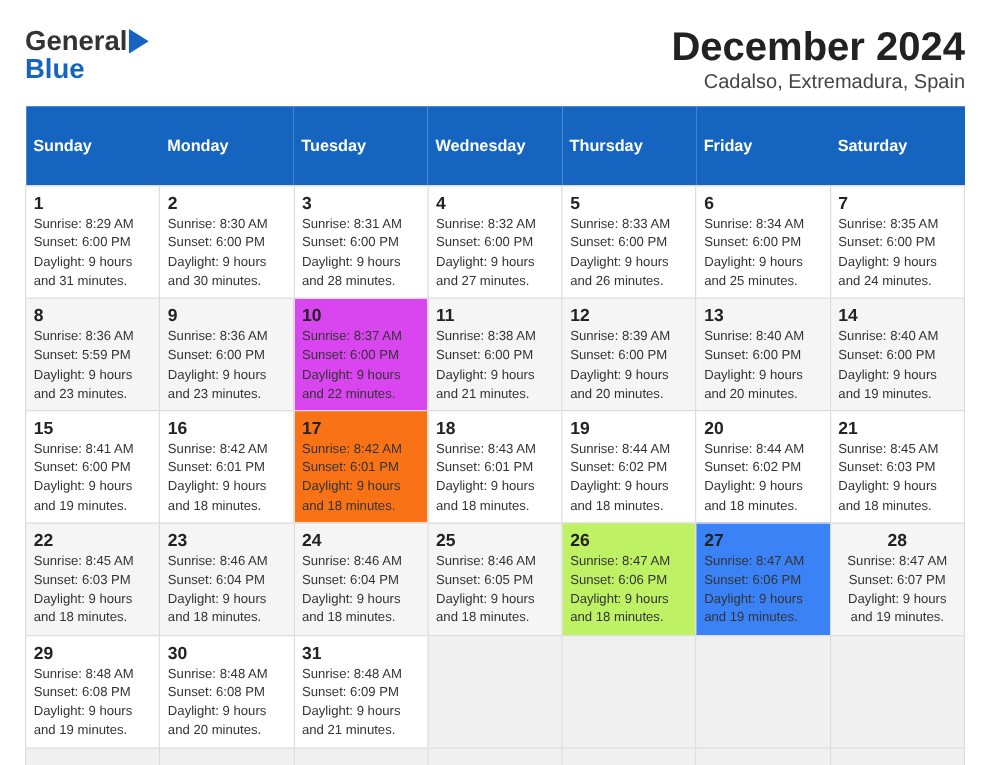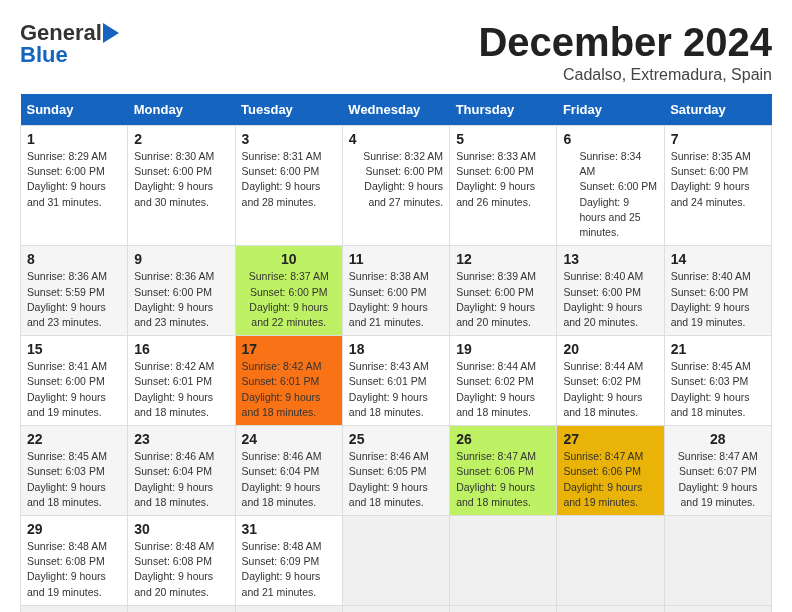--- a/index.html
+++ b/index.html
@@ -20,39 +20,39 @@
       display: flex;
       flex-direction: column;
       align-items: flex-start;
     }
     .logo-general { color: #333; }
     .logo-blue { color: #1565c0; }
     .title-section {
       text-align: right;
     }
     .month-title {
-      font-size: 40px;
+      font-size: 32px;
       font-weight: bold;
       color: #222;
       line-height: 1.1;
     }
     .location-title {
       font-size: 16px;
       color: #444;
       margin-top: 2px;
     }
     .calendar-table {
       width: 100%;
       border-collapse: collapse;
       font-size: 11px;
     }
     .calendar-table th {
       background-color: #1565c0;
       color: #fff;
-      padding: 8px 6px;
+      padding: 24px 6px;
       text-align: left;
       font-size: 13px;
       font-weight: bold;
     }
     .calendar-table td {
       border: 1px solid #ddd;
       padding: 5px 6px;
       vertical-align: top;
       height: 80px;
       width: calc(100% / 7);
@@ -126,33 +126,33 @@
 Daylight: 9 hours and 30 minutes.</div>
         </td>
         <td style="background: rgb(255, 255, 255);">
           <span class="day-num">3</span>
           <div class="day-info" style="white-space: pre-line;">Sunrise: 8:31 AM
 Sunset: 6:00 PM
 Daylight: 9 hours and 28 minutes.</div>
         </td>
         <td style="background: rgb(255, 255, 255);">
           <span class="day-num">4</span>
-          <div class="day-info" style="white-space: pre-line; text-align: right;">Sunrise: 8:32 AM
+          <div class="day-info" style="white-space: pre-line;">Sunrise: 8:32 AM
 Sunset: 6:00 PM
 Daylight: 9 hours and 27 minutes.</div>
         </td>
         <td style="background: rgb(255, 255, 255);">
           <span class="day-num">5</span>
           <div class="day-info" style="white-space: pre-line;">Sunrise: 8:33 AM
 Sunset: 6:00 PM
 Daylight: 9 hours and 26 minutes.</div>
         </td>
         <td style="background: rgb(255, 255, 255);">
           <span class="day-num">6</span>
-          <div class="day-info" style="white-space: pre-line; margin-left: 16px;">Sunrise: 8:34 AM
+          <div class="day-info" style="white-space: pre-line;">Sunrise: 8:34 AM
 Sunset: 6:00 PM
 Daylight: 9 hours and 25 minutes.</div>
         </td>
         <td style="background: rgb(255, 255, 255);">
           <span class="day-num">7</span>
           <div class="day-info" style="white-space: pre-line;">Sunrise: 8:35 AM
 Sunset: 6:00 PM
 Daylight: 9 hours and 24 minutes.</div>
         </td>
       </tr>
@@ -162,21 +162,21 @@
           <div class="day-info" style="white-space: pre-line;">Sunrise: 8:36 AM
 Sunset: 5:59 PM
 Daylight: 9 hours and 23 minutes.</div>
         </td>
         <td style="background: rgb(245, 245, 245);">
           <span class="day-num">9</span>
           <div class="day-info" style="white-space: pre-line;">Sunrise: 8:36 AM
 Sunset: 6:00 PM
 Daylight: 9 hours and 23 minutes.</div>
         </td>
-        <td style="background: #bef264; text-align: center;">
+        <td style="background: #d946ef;">
           <span class="day-num">10</span>
           <div class="day-info" style="white-space: pre-line;">Sunrise: 8:37 AM
 Sunset: 6:00 PM
 Daylight: 9 hours and 22 minutes.</div>
         </td>
         <td style="background: rgb(245, 245, 245); margin-top: 32px;">
           <span class="day-num">11</span>
           <div class="day-info" style="white-space: pre-line;">Sunrise: 8:38 AM
 Sunset: 6:00 PM
 Daylight: 9 hours and 21 minutes.</div>
@@ -268,21 +268,21 @@
           <div class="day-info" style="white-space: pre-line;">Sunrise: 8:46 AM
 Sunset: 6:05 PM
 Daylight: 9 hours and 18 minutes.</div>
         </td>
         <td style="background: #bef264;">
           <span class="day-num">26</span>
           <div class="day-info" style="white-space: pre-line;">Sunrise: 8:47 AM
 Sunset: 6:06 PM
 Daylight: 9 hours and 18 minutes.</div>
         </td>
-        <td style="background: #eab308;">
+        <td style="background: #3b82f6;">
           <span class="day-num">27</span>
           <div class="day-info" style="white-space: pre-line;">Sunrise: 8:47 AM
 Sunset: 6:06 PM
 Daylight: 9 hours and 19 minutes.</div>
         </td>
         <td style="background: rgb(245, 245, 245); text-align: center;">
           <span class="day-num">28</span>
           <div class="day-info" style="white-space: pre-line;">Sunrise: 8:47 AM
 Sunset: 6:07 PM
 Daylight: 9 hours and 19 minutes.</div>

